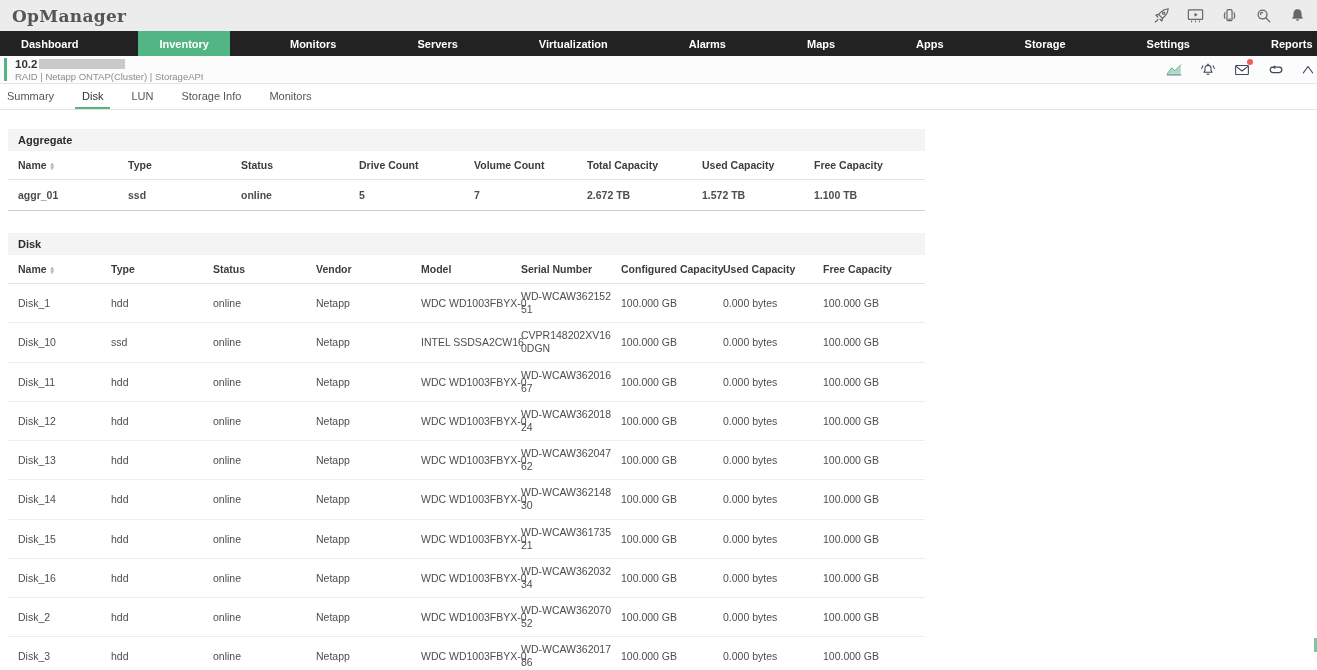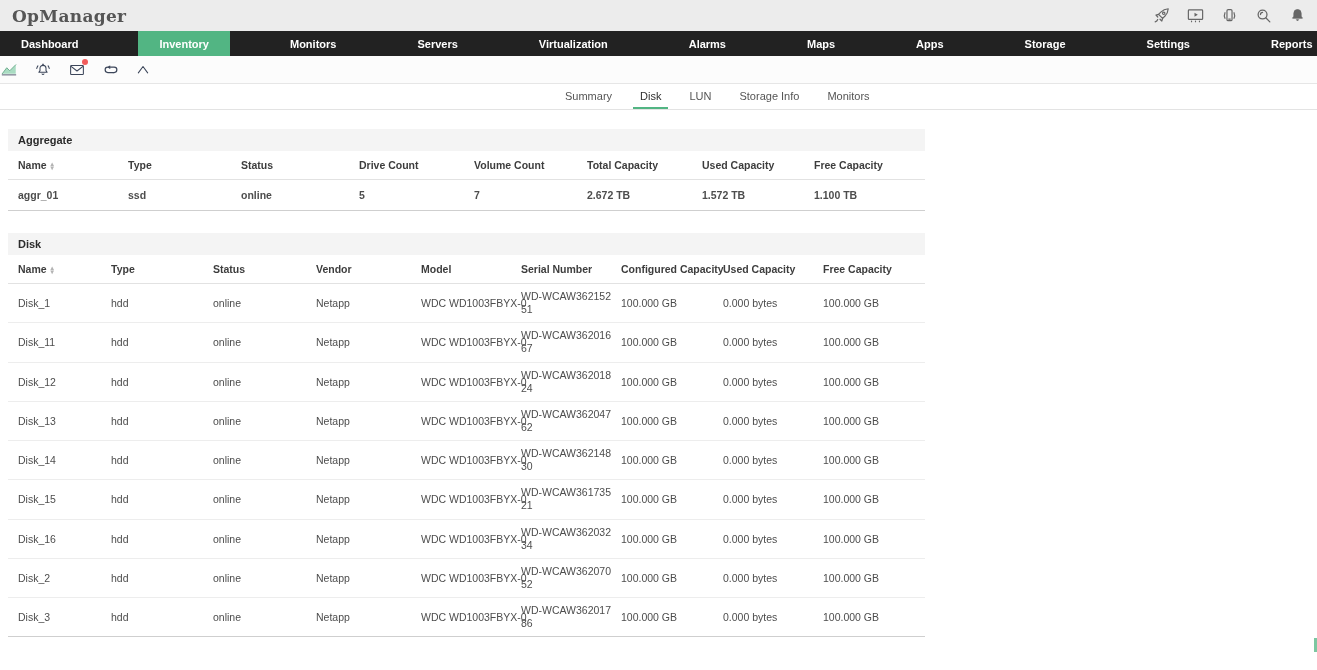--- a/index.html
+++ b/index.html
@@ -33,21 +33,21 @@
   .redacted { display:inline-block; width:86px; height:10px; background:#c9c9c9; }
   .device-meta { font-size:9.5px; color:#8d8d8d; margin-top:1px; }
   .dev-icons { display:flex; align-items:center; gap:16px; color:#3c465a; }
   .dev-icons .ic { width:18px; height:18px; position:relative; cursor:pointer; }
   .mail-wrap { position:relative; }
   .mail-badge { position:absolute; top:-2px; right:-2px; width:6px; height:6px;
     border-radius:50%; background:var(--badge); }
 
   
   .tab-row { height:26px; border-bottom:1px solid #e3e3e3; display:flex;
-    align-items:stretch; padding-left:558px; }
+    align-items:stretch; }
   .tab { font-size:11px; color:#555; padding:0 7px; display:flex; align-items:center;
     cursor:pointer; border-bottom:2px solid transparent; margin-right:14px; }
   .tab.active { color:#2f2f2f; border-bottom-color:var(--accent); }
 
   
   .content { padding:19px 0 0 8px; }
   .section { width:917px; margin-bottom:22px; }
   .section-title { background:#f4f4f4; font-size:11px; font-weight:bold; color:#2b2b2b;
     padding:5px 10px 5px 10px; }
   table.tbl { width:100%; border-collapse:collapse; table-layout:fixed; }
@@ -118,20 +118,30 @@
     <div class="nav-item">Virtualization</div>
     <div class="nav-item">Alarms</div>
     <div class="nav-item">Maps</div>
     <div class="nav-item">Apps</div>
     <div class="nav-item">Storage</div>
     <div class="nav-item">Settings</div>
     <div class="nav-item">Reports</div>
   </nav>
 
 <div class="device-bar">
+  <div class="device-left">
+    <div class="accent-bar"></div>
+    <div class="device-texts">
+      <div class="device-name-row">
+        <span class="device-name">10.2</span>
+        <span class="redacted"></span>
+      </div>
+      <div class="device-meta">RAID | Netapp ONTAP(Cluster)  | StorageAPI</div>
+    </div>
+  </div>
   <div class="dev-icons">
     <span class="ic">
       <svg viewBox="0 0 24 24" fill="none" stroke-linecap="round" stroke-linejoin="round">
         <polygon points="3,17 9,9 13,13 21,5 21,17" fill="#a9dcc2" stroke="none"></polygon>
         <polyline points="3,17 9,9 13,13 21,5" stroke="#6fae8f" stroke-width="1.3"></polyline>
         <path d="M3 18.5h18" stroke="#51596e" stroke-width="1.3"></path>
       </svg>
     </span>
     <span class="ic">
       <svg viewBox="0 0 24 24" fill="none" stroke="currentColor" stroke-width="1.4" stroke-linecap="round" stroke-linejoin="round">
@@ -252,20 +262,31 @@
             <td>hdd</td>
             <td>online</td>
             <td>Netapp</td>
             <td>WDC WD1003FBYX-0</td>
             <td class="wrap">WD-WCAW36215251</td>
             <td>100.000 GB</td>
             <td>0.000 bytes</td>
             <td>100.000 GB</td>
           </tr>
           <tr>
+            <td>Disk_10</td>
+            <td>ssd</td>
+            <td>online</td>
+            <td>Netapp</td>
+            <td>INTEL SSDSA2CW16</td>
+            <td class="wrap">CVPR148202XV160DGN</td>
+            <td>100.000 GB</td>
+            <td>0.000 bytes</td>
+            <td>100.000 GB</td>
+          </tr>
+          <tr>
             <td>Disk_11</td>
             <td>hdd</td>
             <td>online</td>
             <td>Netapp</td>
             <td>WDC WD1003FBYX-0</td>
             <td class="wrap">WD-WCAW36201667</td>
             <td>100.000 GB</td>
             <td>0.000 bytes</td>
             <td>100.000 GB</td>
           </tr>

